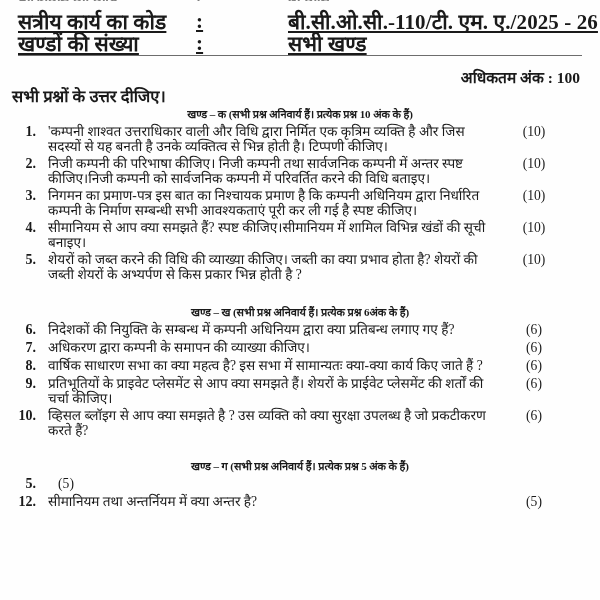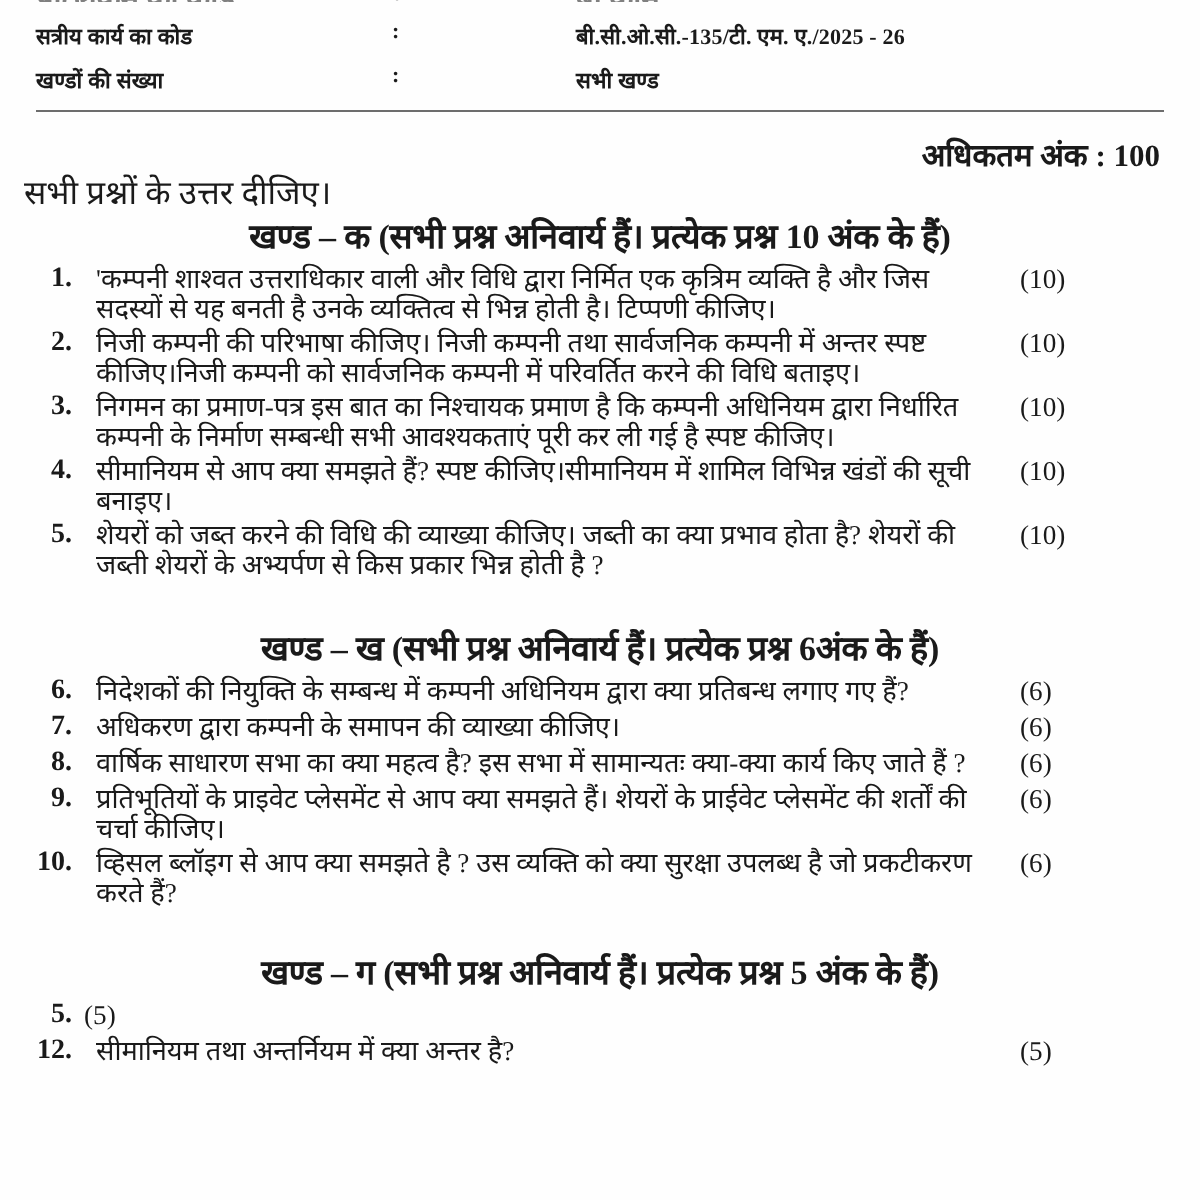--- a/index.html
+++ b/index.html
@@ -38,25 +38,26 @@
   .meta-clipped .col { width: 92px; }
 
   .meta {
     position: absolute;
     left: 18px;
     top: 10px;
     width: 566px;
   }
   .meta-row {
     display: flex;
-    align-items: flex-start;
+    align-items: center;
     height: 22px;
-    font-size: 11px;
+    font-size: 21px;
     font-weight: bold;
     letter-spacing: .1px;
+    text-decoration: underline;
   }
   .meta-label { width: 178px; flex: 0 0 178px; }
   .meta-colon { width: 92px; flex: 0 0 92px; }
   .meta-value { flex: 1 1 auto; white-space: nowrap; }
 
   hr.rule {
     position: absolute;
     left: 18px;
     top: 55px;
     width: 564px;
@@ -73,33 +74,33 @@
     font-size: 15.5px;
     font-weight: bold;
     white-space: nowrap;
   }
 
   .answer-all {
     position: absolute;
     left: 12px;
     top: 84px;
     font-size: 16.5px;
-    font-weight: normal;
+    font-weight: bold;
   }
 
   
   .body-area {
     position: absolute;
     left: 0;
     top: 104px;
     width: 600px;
   }
   .section-title {
     text-align: center;
-    font-size: 17px;
+    font-size: 11px;
     font-weight: bold;
     padding: 2px 0 3px 0;
     letter-spacing: -0.1px;
   }
 
   .q-list { }
   .q-row {
     display: flex;
     align-items: flex-start;
     padding-bottom: 2px;
@@ -118,21 +119,21 @@
     margin-left: 12px;
     margin-right: 4px;
     font-size: 13.6px;
     line-height: 15px;
     text-align: left;
     max-width: 452px;
   }
   .q-marks {
     flex: 0 0 48px;
     width: 48px;
-    text-align: left;
+    text-align: center;
     font-size: 13.6px;
     padding-left: 6px;
     font-family: Liberation Serif, serif;
   }
   .sec-gap-a { height: 18px; }
   .sec-gap-b { height: 16px; }
 </style>
 </head>
 <body>
 
@@ -143,21 +144,21 @@
       <span class="lbl">पाठ्यक्रम का कोड</span>
       <span class="col">:</span>
       <span>बी.कॉम.</span>
     </div>
   </div>
 
   <div class="meta">
     <div class="meta-row">
       <span class="meta-label">सत्रीय कार्य का कोड</span>
       <span class="meta-colon">:</span>
-      <span class="meta-value">बी.सी.ओ.सी.-135/टी. एम. ए./2025 - 26</span>
+      <span class="meta-value">बी.सी.ओ.सी.-110/टी. एम. ए./2025 - 26</span>
     </div>
     <div class="meta-row">
       <span class="meta-label">खण्डों की संख्या</span>
       <span class="meta-colon">:</span>
       <span class="meta-value">सभी खण्ड</span>
     </div>
   </div>
 
   <hr class="rule">
 

